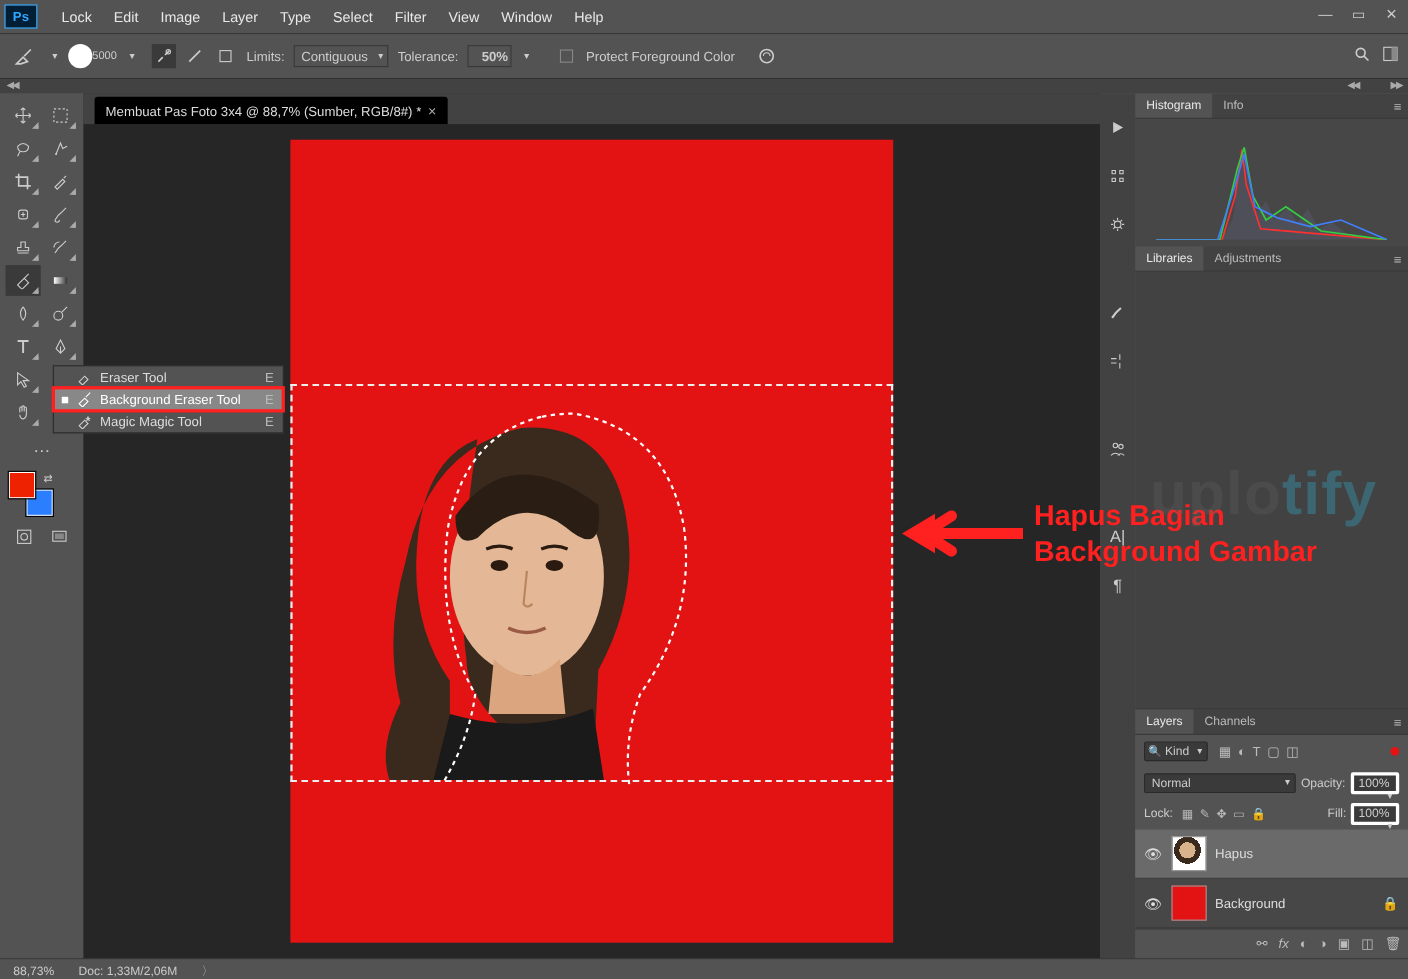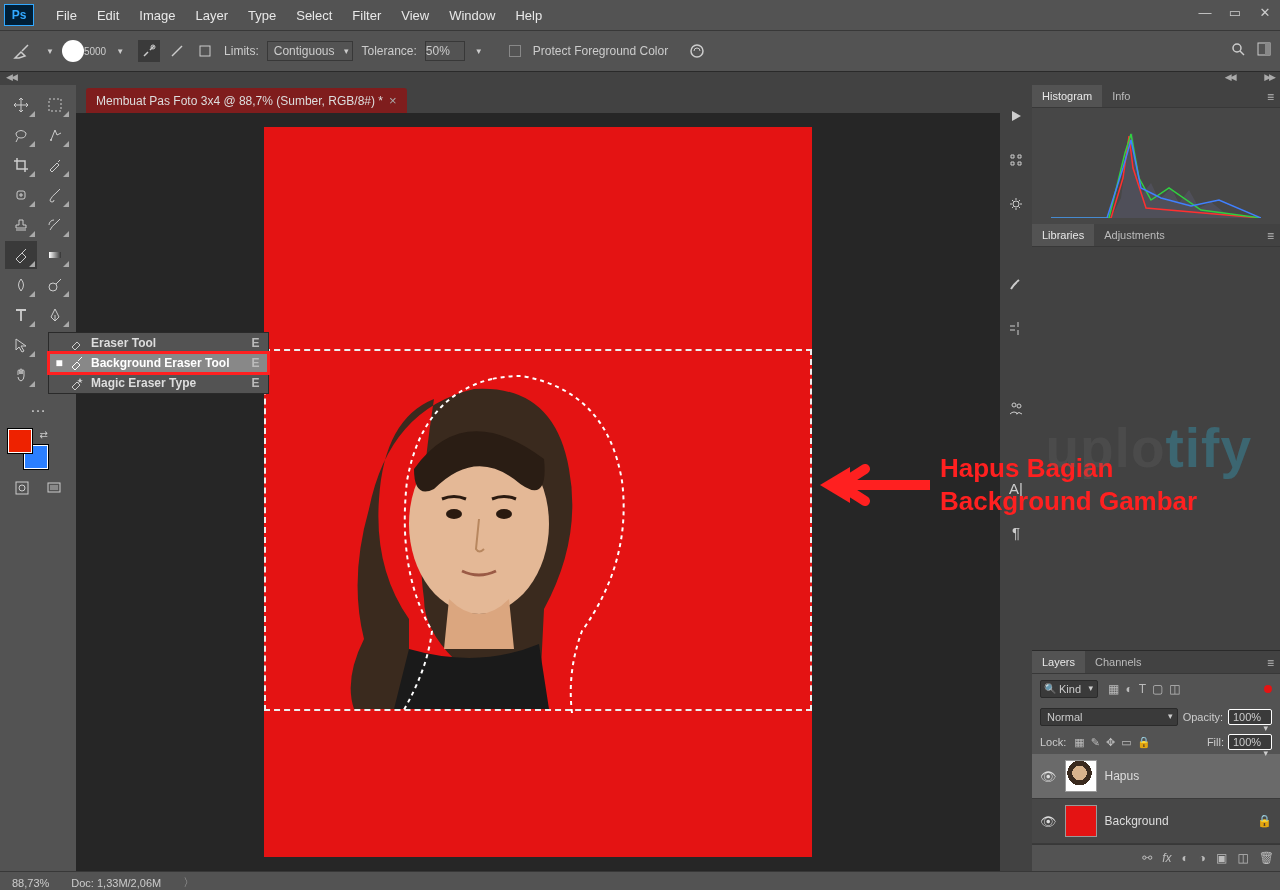--- a/index.html
+++ b/index.html
@@ -15,50 +15,50 @@
 .opt-dd { color:#ccc; font-size:8px; padding-left:2px;}
 .brush-preview { display:flex;flex-direction:row;align-items:center;color:#ccc;}
 .brush-circle { width:22px;height:22px;border-radius:50%;background:#fff;}
 .brush-size { font-size:10px; margin-top:1px;}
 .opt-icons { display:flex; gap:6px; margin-left:6px;}
 .opt-icon { width:22px;height:22px;display:flex;align-items:center;justify-content:center;color:#ccc;border:1px solid transparent;cursor:pointer;}
 .opt-icon.active { background:#3a3a3a;}
 .opt-label { color:#ccc;font-size:12px;}
 .opt-select { background:#535353;border:1px solid #383838;color:#ccc;font-size:12px;padding:2px 18px 2px 6px;position:relative;height:20px;display:flex;align-items:center;}
 .opt-select::after{content:"▾";position:absolute;right:4px;font-size:9px;}
-.opt-input { background:#535353;border:1px solid #383838;color:#ccc;font-size:12px;padding:2px 0;width:40px;height:20px;}
+.opt-input { background:#535353;border:1px solid #383838;color:#ccc;font-size:12px;padding:2px 12px;width:40px;height:20px;font-weight:bold;}
 .opt-check { width:12px;height:12px;border:1px solid #888;display:inline-block;margin-right:4px;vertical-align:middle;}
 .opt-right { margin-left:auto;display:flex;gap:10px;align-items:center;color:#bbb;}
 
 .collapse-strip { height: 13px; background:#424242; display:flex; justify-content:space-between; padding:0 6px;}
 .collapse-arrows { color:#aaa; font-size:9px; letter-spacing:-2px;}
 
 .work-container { display:flex; height: 786px; }
 
 .toolbar { width:76px; background:#535353; padding-top:6px; display:flex; flex-direction:column; align-items:center;}
 .tool-grid { display:grid; grid-template-columns: 32px 32px; gap:2px;}
 .tool-btn { width:32px;height:28px; display:flex;align-items:center;justify-content:center; color:#ccc; cursor:pointer; position:relative;}
 .tool-btn.active { background:#3a3a3a;}
 .tool-corner::after{content:"";position:absolute;right:2px;bottom:2px;border:3px solid transparent;border-right-color:#aaa;border-bottom-color:#aaa;width:0;height:0;}
 .color-swatches { position:relative; width:40px; height:40px; margin-top:8px; margin-left:8px; align-self:flex-start;}
 .swatch-fg { position:absolute; width:24px;height:24px; background:#e20; border:1px solid #fff; outline:1px solid #000; top:0; left:0;}
 .swatch-bg { position:absolute; width:24px;height:24px; background:#2b7fff; border:1px solid #fff; outline:1px solid #000; bottom:0; right:0;}
 .swap-arrow { position:absolute; top:0; right:0; color:#ccc; font-size:10px;}
 .below-swatch { display:flex; gap:8px; margin-top:8px; color:#ccc;}
 
 .flyout { position:absolute; left:48px; top:332px; background:#535353; border:1px solid #2a2a2a; z-index:50; font-size:12px;}
-.flyout-item { display:flex; align-items:center; padding:3px 8px 3px 6px; color:#ddd; gap:6px; white-space:nowrap;font-weight:bold;}
+.flyout-item { display:flex; align-items:center; padding:3px 8px 3px 6px; color:#ddd; gap:6px; white-space:nowrap;}
 .flyout-item.highlight { background:#888; color:#fff; outline:3px solid #ff2020; outline-offset:-1px;}
 .flyout-bullet { width:8px; text-align:center;}
 .flyout-icon { width:16px; display:inline-flex;align-items:center;justify-content:center;}
 .flyout-key { margin-left:auto; color:#bbb; padding-left:16px;}
 
 .doc-frame { flex:1; background:#2b2b2b; display:flex; flex-direction:column;}
 .tab-strip { height:28px; background:#424242; display:flex; align-items:flex-end; padding-left:10px;}
-.doc-tab { background:#7f1d1d; color:#ddd; font-size:12px; padding:5px 10px; display:flex; align-items:center; gap:6px; border-top-left-radius:3px; border-top-right-radius:3px;}
+.doc-tab { background:#000000; color:#ddd; font-size:12px; padding:5px 10px; display:flex; align-items:center; gap:6px; border-top-left-radius:3px; border-top-right-radius:3px;}
 .doc-close { color:#aaa; font-size:13px; cursor:pointer;}
 .canvas-area { flex:1; background:#262626; display:flex; align-items:center; justify-content:center; position:relative; overflow:hidden;}
 .canvas { width:548px; height:730px; background:#e41313; position:relative;}
 .sel-top { position:absolute; left:0; right:0; top:222px; border-top:2px dashed #eee; }
 .sel-left { position:absolute; left:0; top:222px; bottom:146px; border-left:2px dashed #eee;}
 .sel-right { position:absolute; right:0; top:222px; bottom:146px; border-right:2px dashed #eee;}
 .sel-bottom { position:absolute; left:0; right:0; bottom:146px; border-top:2px dashed #eee;}
 .head-outline { position:absolute; left:108px; top:244px; width:300px; height:342px; }
 .head-outline svg { width:100%; height:100%;}
 .portrait { position:absolute; left:50px; bottom:148px; width:310px; height:350px; }
@@ -86,21 +86,21 @@
 .layers-controls { padding:6px 8px; display:flex; align-items:center; gap:6px; font-size:11px; color:#ccc;}
 .kind-select { background:#3a3a3a;border:1px solid #2a2a2a;color:#ccc;font-size:11px;padding:2px 16px 2px 18px;position:relative;border-radius:2px;}
 .kind-select::before{content:"🔍";position:absolute;left:3px;font-size:10px;}
 .kind-select::after{content:"▾";position:absolute;right:4px;font-size:9px;}
 .filter-icons { display:flex; gap:6px; margin-left:4px;}
 .filter-icons span{color:#bbb;font-size:12px;cursor:pointer;}
 .filter-dot { width:8px;height:8px;border-radius:50%;background:#e41313;margin-left:auto;}
 .layer-row2 { padding:4px 8px; display:flex; align-items:center; gap:5px; font-size:11px; color:#ccc;}
 .blend-select{ background:#3a3a3a;border:1px solid #2a2a2a;color:#ccc;padding:2px 16px 2px 6px;position:relative;flex:1;border-radius:2px;}
 .blend-select::after{content:"▾";position:absolute;right:4px;font-size:9px;}
-.pct-input { background:#3a3a3a;border:1px solid #ffffff;color:#ccc;width:44px;padding:1px 10px 1px 4px;position:relative;border-radius:2px;}
+.pct-input { background:#3a3a3a;border:3px solid #ffffff;color:#ccc;width:44px;padding:1px 10px 1px 4px;position:relative;border-radius:2px;}
 .pct-input::after{content:"▾";position:absolute;right:3px;font-size:9px;}
 .lock-row { padding:4px 8px; display:flex; align-items:center; gap:8px; font-size:11px; color:#ccc;}
 .lock-row .icons{display:flex;gap:6px;color:#bbb;}
 .lock-row .fill-grp{margin-left:auto;display:flex;align-items:center;gap:4px;}
 .layer-list { background:#474747;}
 .layer-item { display:flex; align-items:center; padding:6px 8px; gap:8px; font-size:12px; color:#ddd; border-bottom:1px solid #3a3a3a;}
 .layer-item.active { background:#6a6a6a;}
 .eye { color:#ddd; font-size:13px;}
 .thumb { width:32px;height:32px; border:1px solid #999; background:#fff;}
 .thumb.red { background:#e41313;}
@@ -112,21 +112,21 @@
 
 .watermark { position:absolute; right:28px; top:416px; font-size:55px; font-weight:bold; color:rgba(150,150,150,0.28); letter-spacing:1px; pointer-events:none;}
 .watermark .uplo{color:rgba(100,100,100,0.28);}
 .watermark .tify{color:rgba(50,170,200,0.35);}
 </style>
 </head>
 <body>
 
 <div class="menubar">
   <div class="ps-logo">Ps</div>
-  <div class="menu-item">File</div>
+  <div class="menu-item">Lock</div>
   <div class="menu-item">Edit</div>
   <div class="menu-item">Image</div>
   <div class="menu-item">Layer</div>
   <div class="menu-item">Type</div>
   <div class="menu-item">Select</div>
   <div class="menu-item">Filter</div>
   <div class="menu-item">View</div>
   <div class="menu-item">Window</div>
   <div class="menu-item">Help</div>
   <div class="win-controls">
@@ -358,21 +358,21 @@
       <span class="flyout-key">E</span>
     </div>
     <div class="flyout-item">
       <span class="flyout-bullet"></span>
       <span class="flyout-icon">
           <svg width="14" height="14" viewBox="0 0 14 14">
             <path d="M2 11 L7 6 L10 9 L5 14 Z" fill="none" stroke="#ccc"></path>
             <path d="M10 2 L11 4 L13 4 L11 5 L12 7 L10 6 L8 7 L9 5 L7 4 L9 4 Z" fill="#ccc"></path>
           </svg>
         </span>
-      <span>Magic Eraser Type</span>
+      <span>Magic Magic Tool</span>
       <span class="flyout-key">E</span>
     </div>
   </div>
 
   <div class="doc-frame">
     <div class="tab-strip">
       <div class="doc-tab">
         <span>Membuat Pas Foto 3x4 @ 88,7% (Sumber, RGB/8#) *</span>
         <span class="doc-close">×</span>
       </div>

